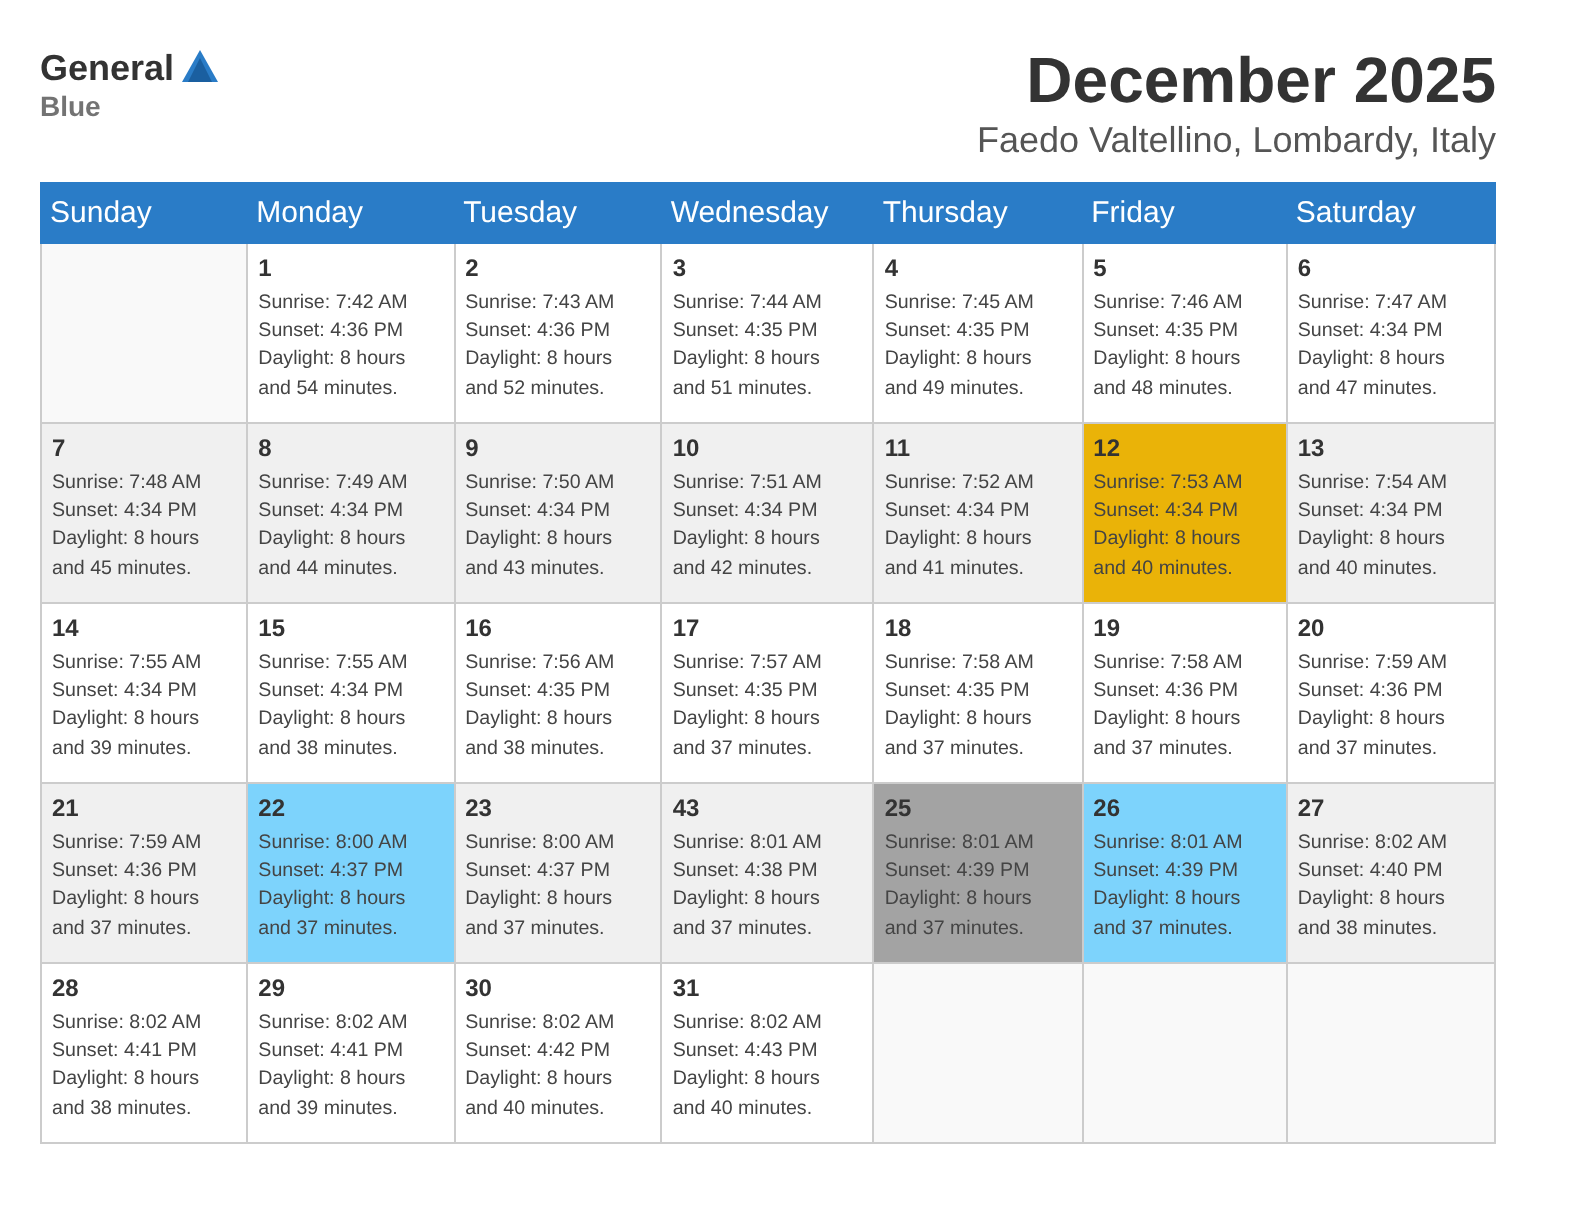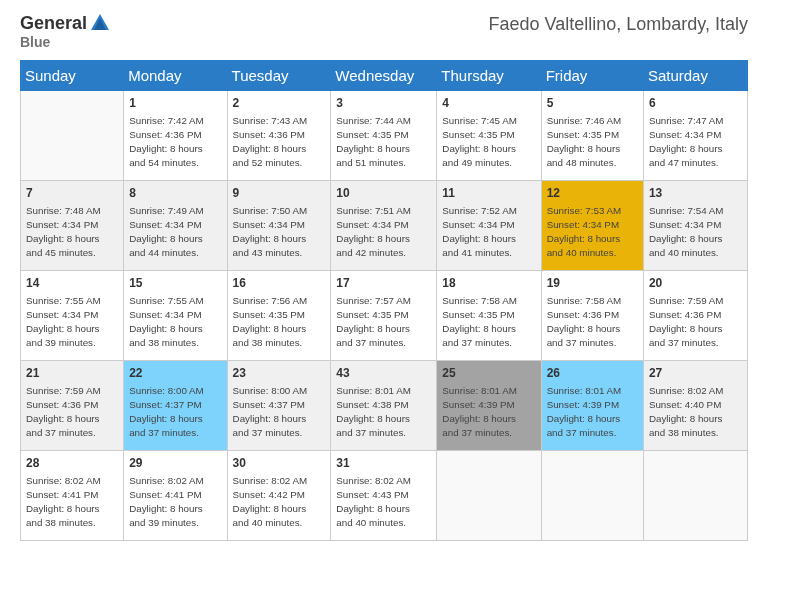--- a/index.html
+++ b/index.html
@@ -7,21 +7,21 @@
       font-family: Arial, sans-serif;
       background: #fff;
       width: 792px;
       min-height: 612px;
       padding: 0;
     }
     .page {
       width: 768px;
       min-height: 612px;
       background: #fff;
-      padding: 12px 20px 16px 20px;
+      padding: 23px 20px 16px 20px;
     }
     .header {
       display: flex;
       align-items: flex-start;
       justify-content: space-between;
       margin-bottom: 10px;
     }
     .logo {
       display: flex;
       flex-direction: column;
@@ -108,20 +108,21 @@
       <div class="logo-text">
         <span class="logo-general">General</span>
         <svg class="logo-icon" viewBox="0 0 22 22">
           <polygon points="11,2 20,18 2,18" fill="#2a7cc7"></polygon>
           <polygon points="11,6 17,18 5,18" fill="#1a5fa0"></polygon>
         </svg>
       </div>
       <span class="logo-blue">Blue</span>
     </div>
     <div class="title-section">
+      <div class="month-title">December 2025</div>
       <div class="location-title">Faedo Valtellino, Lombardy, Italy</div>
     </div>
   </div>
 
   <table class="calendar-table">
     <thead>
       <tr>
         <th>Sunday</th>
         <th>Monday</th>
         <th>Tuesday</th>

